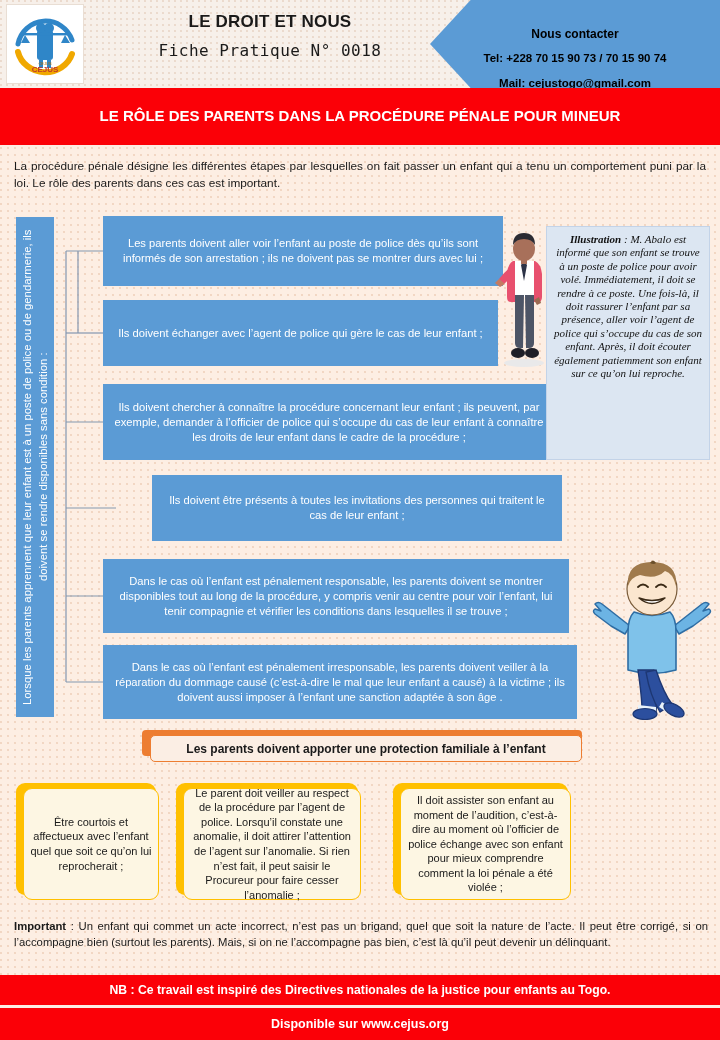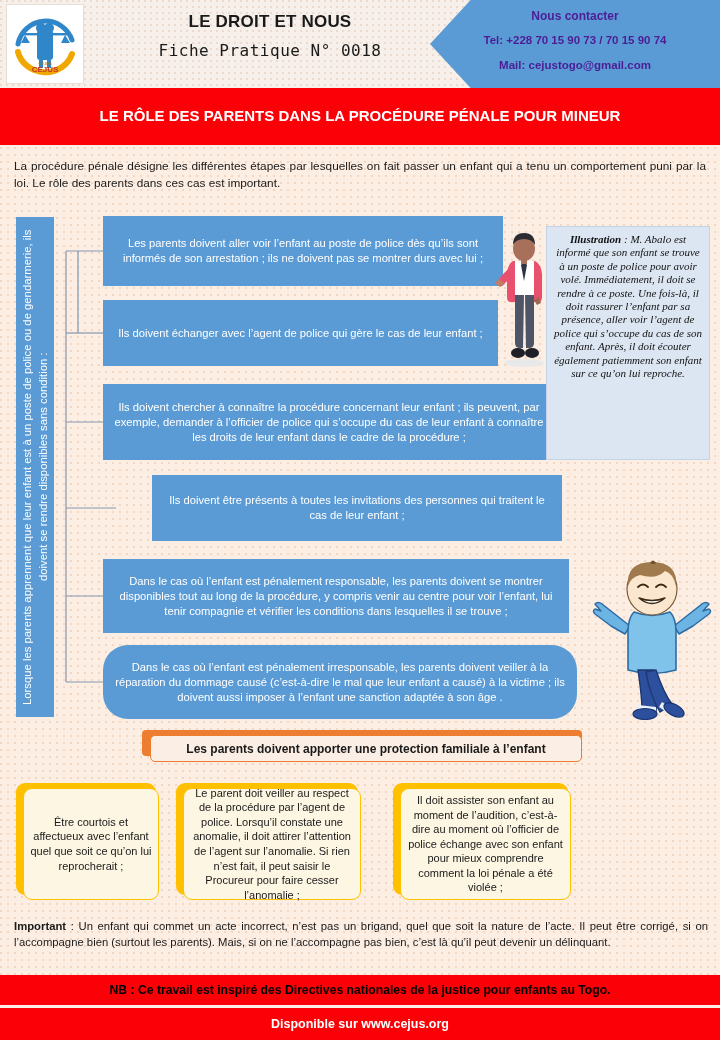--- a/index.html
+++ b/index.html
@@ -40,22 +40,22 @@
   }
   .sub-title {
     margin-top:9px;
     font-family:"DejaVu Sans Mono","Liberation Mono",monospace;
     font-size:16px; color:#1a1a1a; letter-spacing:.5px;
   }
   .contact {
     position:absolute; left:430px; top:0; width:290px; height:88px;
     background:#5b9bd5;
     clip-path: polygon(14% 0, 100% 0, 100% 100%, 14% 100%, 0 50%);
-    color:#4c1d95; text-align:center;
-    padding-top:10px;
+    color:#000000; text-align:center;
+    padding-top:28px;
   }
   .contact div { font-size:11.5px; font-weight:bold; line-height:1.0; }
   .contact .c1 { margin-bottom:13px; font-size:12px; }
   .contact .c2 { margin-bottom:13px; }
   .contact .c3 { }
 
   
   .red-bar {
     position:absolute; left:0; top:88px; width:720px; height:57px;
     background:#fb0007; color:#fff;
@@ -92,21 +92,21 @@
     position:absolute; background:#5b9bd5; color:#ffffff;
     display:flex; align-items:center; justify-content:center;
     text-align:center; font-size:11.2px; line-height:1.34;
     padding:15px 8px;
   }
   #bb0 { left:103px; top:216px; width:400px; height:70px; }
   #bb1 { left:103px; top:300px; width:395px; height:66px; }
   #bb2 { left:103px; top:384px; width:452px; height:76px; }
   #bb3 { left:116px; top:475px; width:410px; height:66px;margin-left:36px; }
   #bb4 { left:103px; top:559px; width:466px; height:74px; }
-  #bb5 { left:103px; top:645px; width:474px; height:74px;border-radius:25px; }
+  #bb5 { left:103px; top:645px; width:474px; height:74px; }
 
   
   .illus {
     position:absolute; left:546px; top:226px; width:164px; height:234px;
     background:#dce6f2; border:1px solid #c3d3e8;
     padding:6px 7px;
     font-family:"Liberation Serif","DejaVu Serif",serif;
     font-style:italic; font-size:11px; color:#111;
     line-height:1.22; text-align:center;
   }
@@ -154,21 +154,21 @@
   
   .important {
     position:absolute; left:14px; top:918px; width:694px;
     font-size:11.3px; line-height:1.45; color:#1a1a1a; text-align:justify;
   }
   .important b { font-weight:bold; }
 
   
   .nb {
     position:absolute; left:0; top:975px; width:720px; height:30px;
-    background:#fb0007; color:#000000;
+    background:#fb0007; color:#ffffff;
     display:flex; align-items:center; justify-content:center;
     font-size:12.2px; font-weight:bold;
   }
   .dispo {
     position:absolute; left:0; top:1008px; width:720px; height:32px;
     background:#fb0007; color:#fff;
     display:flex; align-items:center; justify-content:center;
     font-size:12.5px; font-weight:bold;
   }
 </style>

